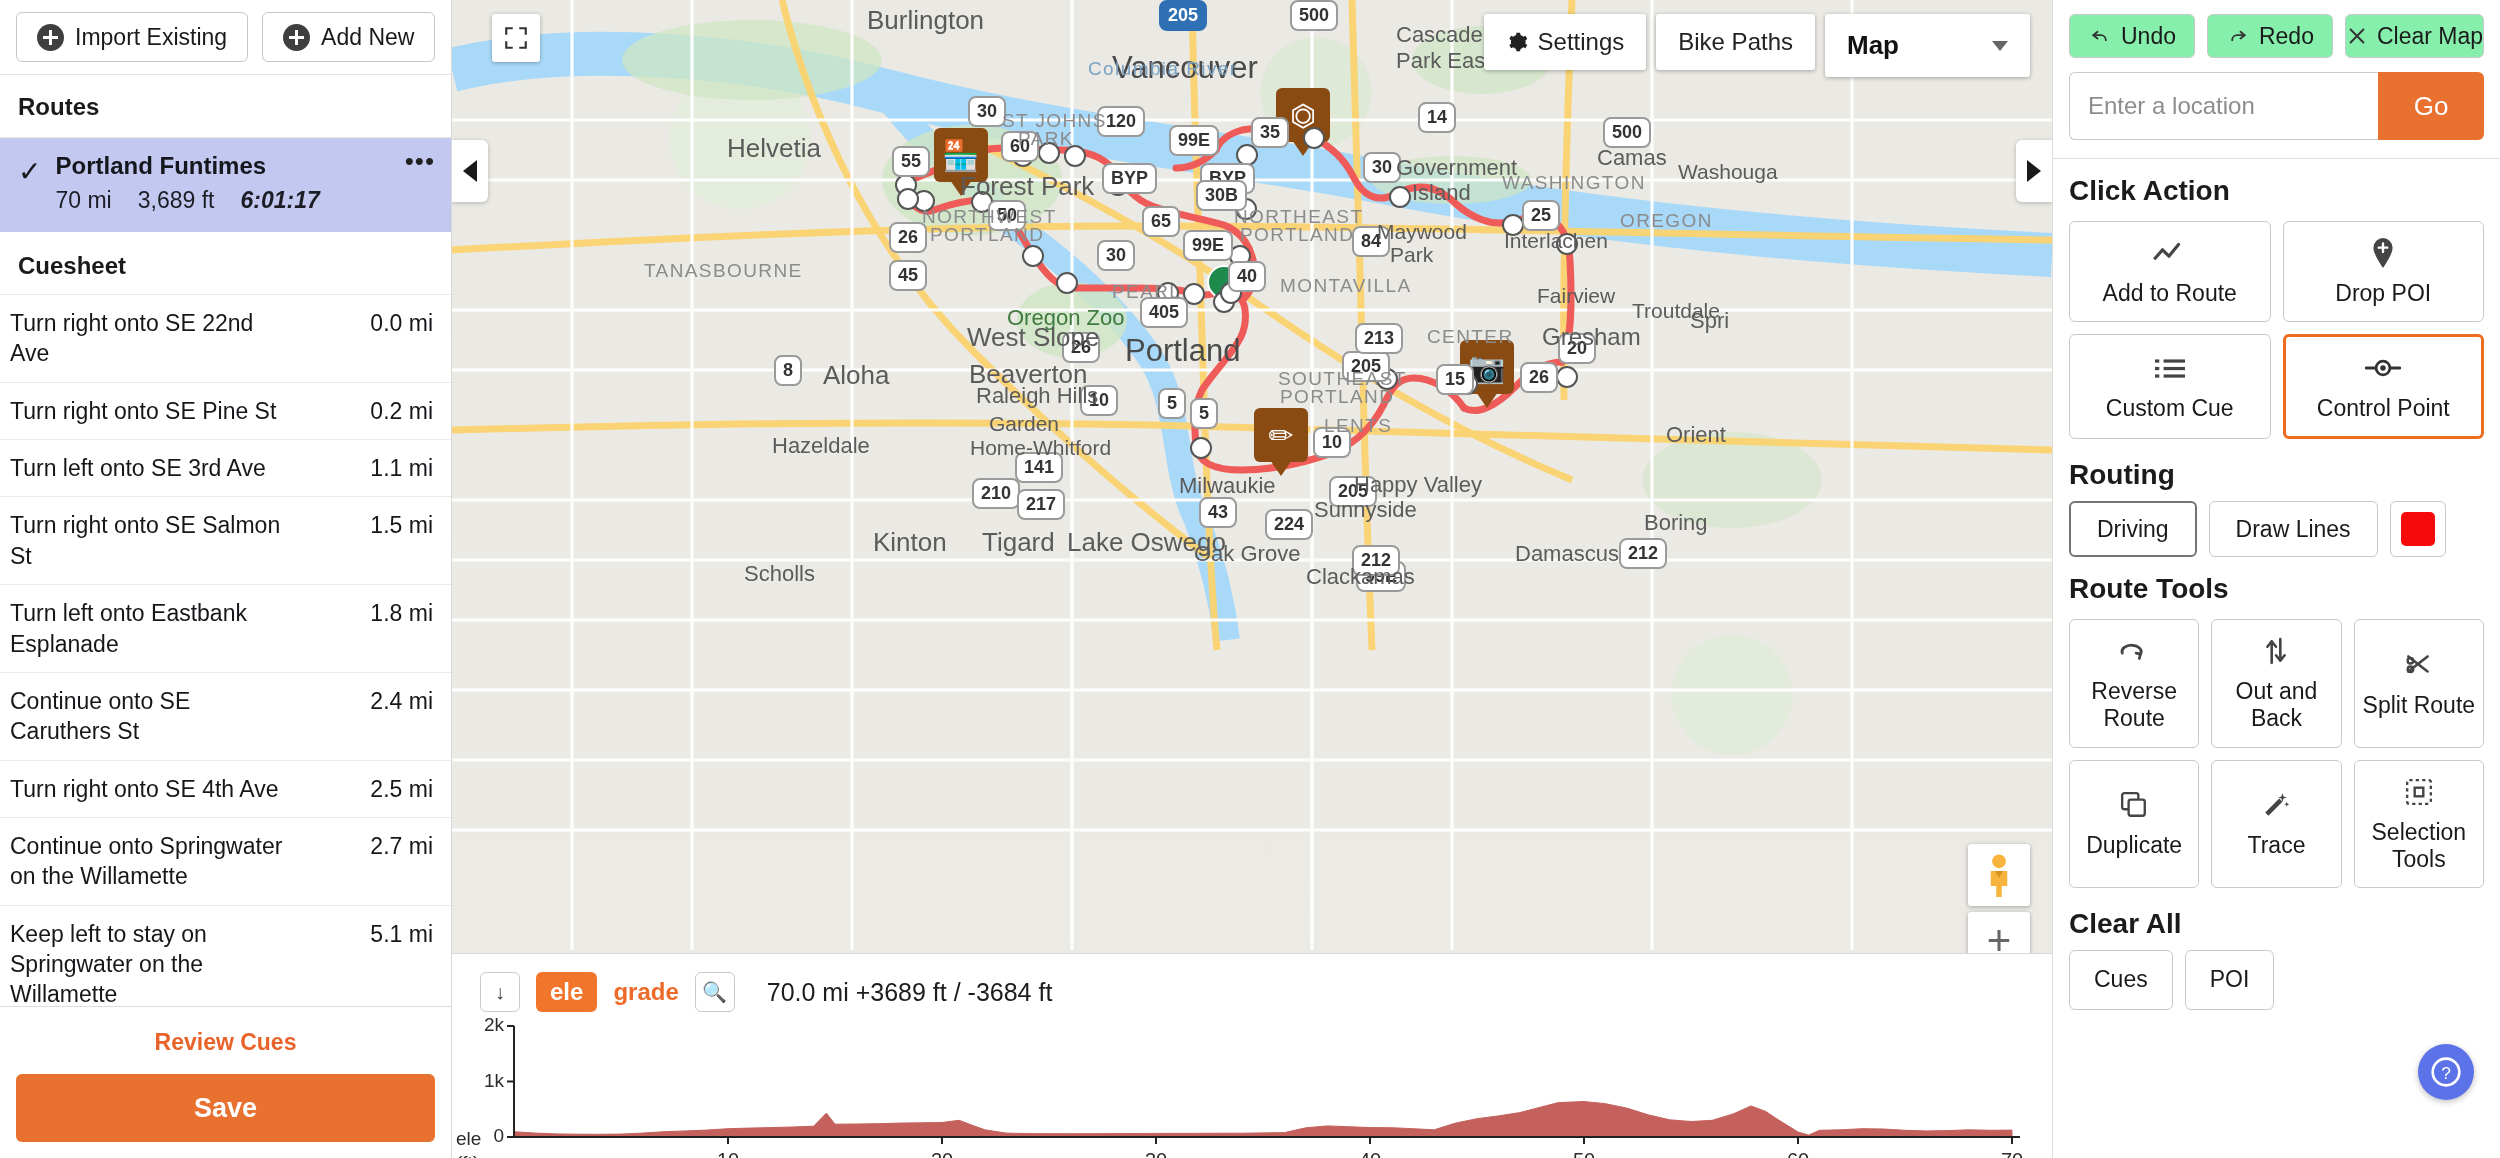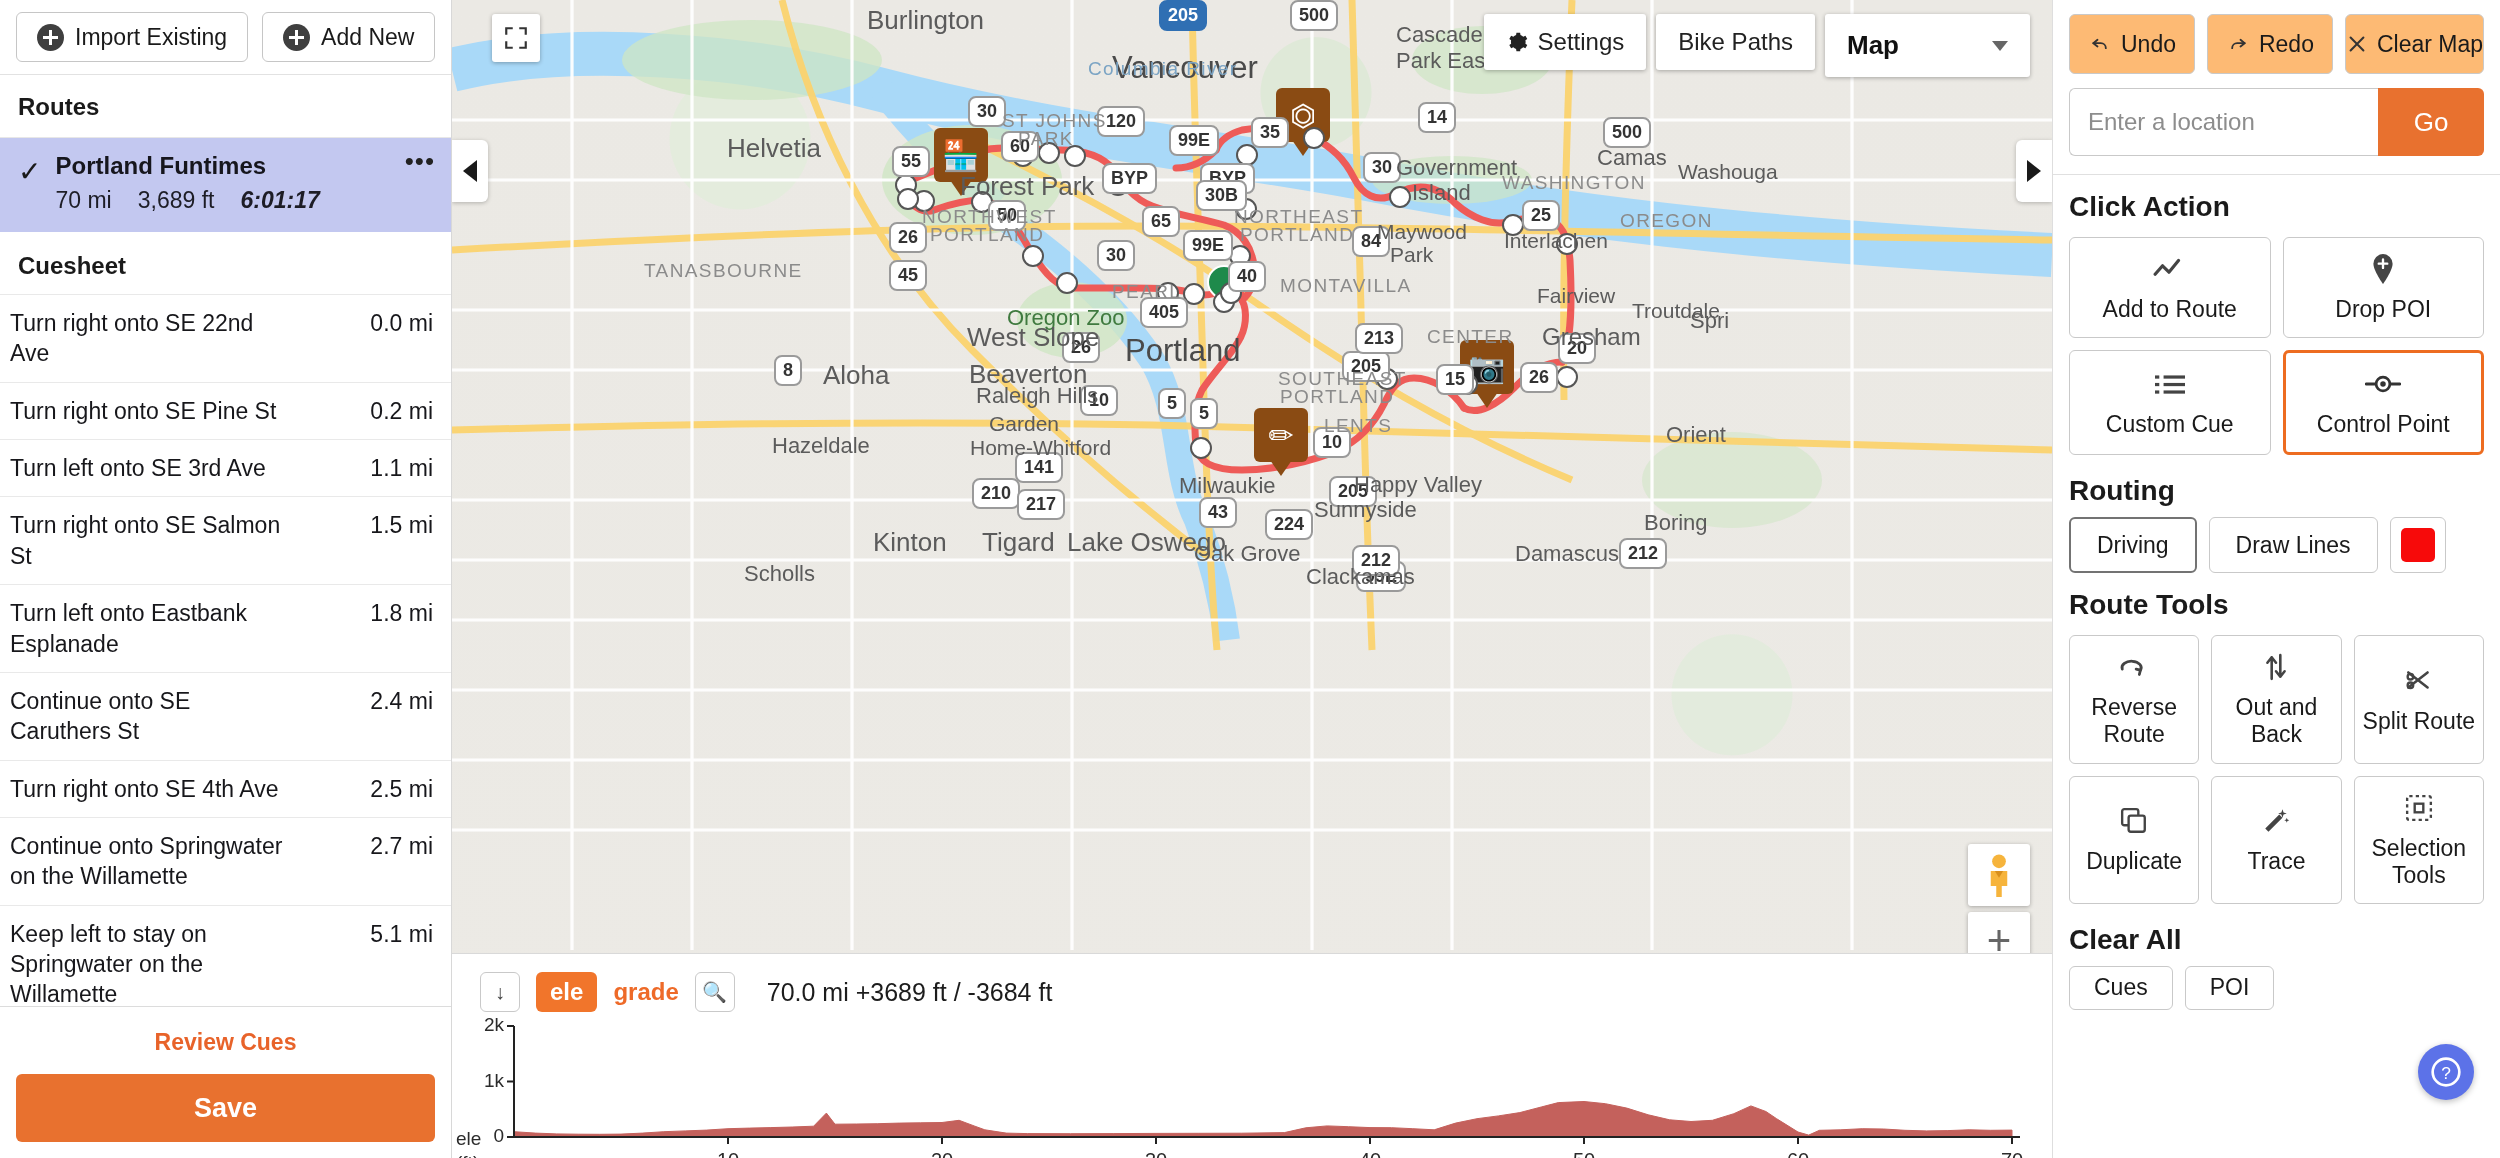--- a/index.html
+++ b/index.html
@@ -183,21 +183,21 @@
   .x-lab { position:absolute; font-size: 20px; color:#2b2b2b; transform: translateX(-50%); }
 
   
   .right-panel {
     width: 448px; flex: 0 0 448px; height: 1158px; background:#fff;
     border-left: 1px solid #dedede; padding: 0; overflow:hidden; position:relative;
   }
   .rp-row { display:flex; gap: 12px; padding: 14px 16px 0 16px; }
   .rp-btn {
     flex: 1; display:flex; align-items:center; justify-content:center; gap:9px;
-    height: 60px; border:1px solid #c9c9c9; border-radius:6px; background:#fdba74;
+    height: 44px; border:1px solid #c9c9c9; border-radius:6px; background:#86efac;
     font-size: 23px; color:#1a1a1a; cursor:pointer; white-space:nowrap;
   }
   .search-row { display:flex; padding: 14px 16px 18px 16px; }
   .search-input {
     flex:1; height: 68px; border:1px solid #c9c9c9; border-right:none;
     border-radius: 6px 0 0 6px; font-size: 24px; padding: 0 18px;
     color:#222; outline:none; font-family:"Liberation Sans",sans-serif;
     min-width: 0;
   }
   .search-input::placeholder { color:#8d8d8d; }
@@ -230,21 +230,21 @@
   }
   .seg-btn.active { border:2px solid #737373; }
   .color-swatch {
     width: 56px; height: 56px; border:1px solid #c9c9c9; border-radius:6px;
     background:#fff; display:flex;align-items:center;justify-content:center; cursor:pointer;
   }
   .color-chip { width: 34px; height: 34px; border-radius: 5px; background:#f70a0a; }
 
   .clear-row { display:flex; gap: 12px; padding: 0 16px; }
   .clear-btn {
-    height: 44px; border:1px solid #c9c9c9; border-radius:6px; background:#fff;
+    height: 60px; border:1px solid #c9c9c9; border-radius:6px; background:#fff;
     font-size: 23px; color:#1a1a1a; padding: 0 24px; cursor:pointer;
     display:flex;align-items:center;justify-content:center;
   }
   .help-fab {
     position:absolute; right: 26px; bottom: 58px; width: 56px; height:56px;
     border-radius:50%; background:#5c72e8; color:#fff;
     display:flex;align-items:center;justify-content:center; font-size:32px;
     box-shadow:0 2px 6px rgba(0,0,0,.25); cursor:pointer;
   }
 

